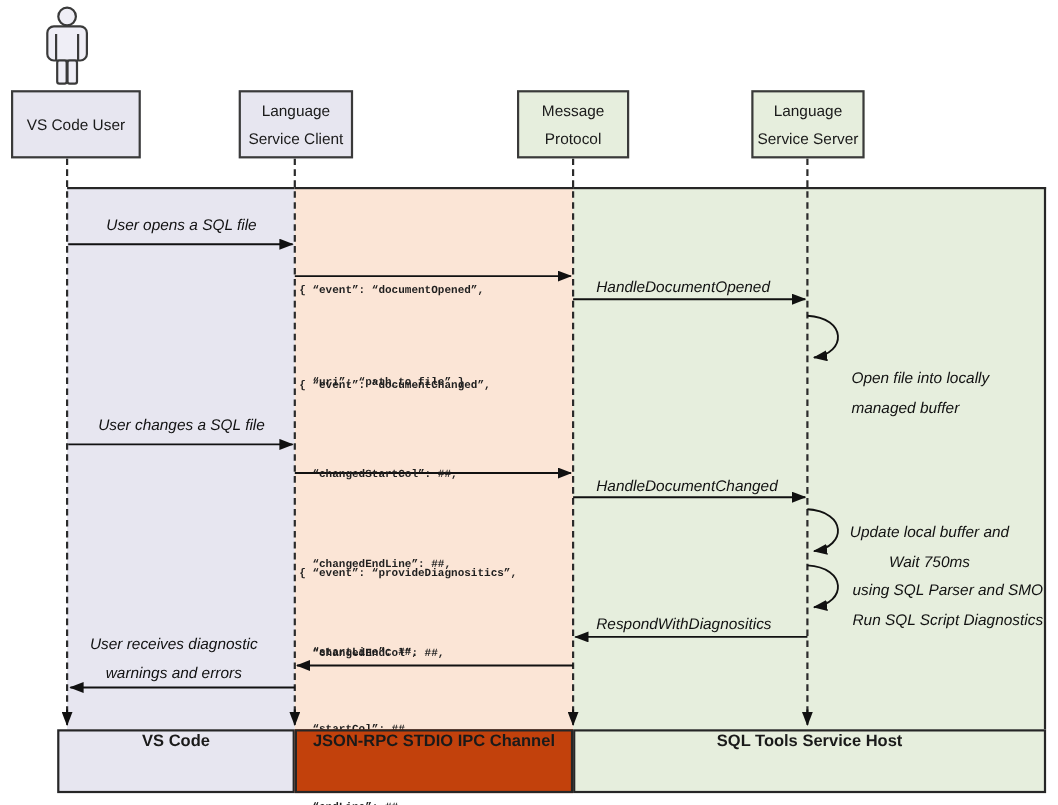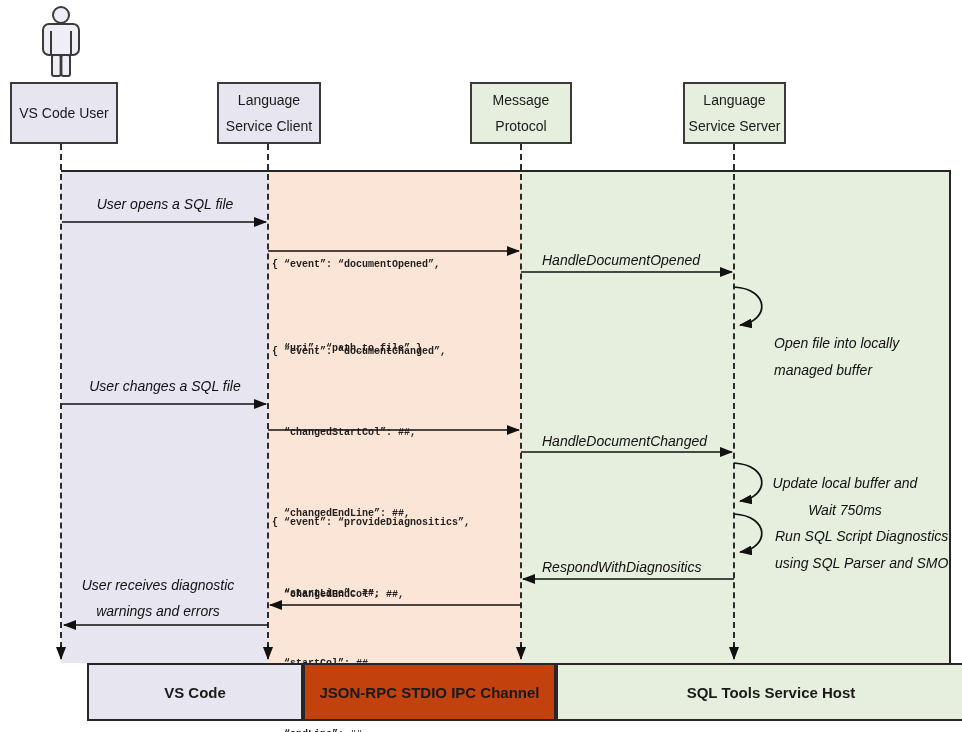--- a/index.html
+++ b/index.html
@@ -13,21 +13,21 @@
   
   .lifeline{position:absolute;top:144px;height:504px;width:0;border-left:2px dashed #2b2b2b;}
   
   .actor-box{position:absolute;top:82px;height:62px;box-sizing:border-box;border:2px solid #3a3a3a;
              display:flex;flex-direction:column;align-items:center;justify-content:center;
              font-size:14px;line-height:26px;text-align:center;}
   .fill-lav{background:#e7e6f0;}
   .fill-grn{background:#e6eedd;}
   
   .bottom-box{position:absolute;top:663px;height:58px;box-sizing:border-box;border:2px solid #262626;
-              display:flex;align-items:center;justify-content:center;font-size:15px;font-weight:bold;margin-left:35px;}
+              display:flex;align-items:flex-start;justify-content:center;font-size:15px;font-weight:bold;}
   
   .msg-label{position:absolute;font-style:italic;font-size:14px;white-space:nowrap;color:#111;}
   .center{text-align:center;}
   
   .json-block{position:absolute;font-family:"Liberation Mono",monospace;font-size:10px;
               font-weight:bold;color:#1f1f1f;white-space:pre;}
   
   #arrows{position:absolute;left:0;top:0;pointer-events:none;}
   #arrows line,#arrows path{stroke:#111;stroke-width:1.7;fill:none;}
   #arrows .head{fill:#111;stroke:none;}
@@ -54,21 +54,21 @@
       <rect x="9" y="21" width="36" height="31" rx="6"></rect>
       <rect x="18" y="52" width="8.6" height="21" rx="2"></rect>
       <rect x="27.4" y="52" width="8.6" height="21" rx="2"></rect>
     </g>
     <g stroke="#3a3a3a" stroke-width="2">
       <line x1="17" y1="28" x2="17" y2="52"></line>
       <line x1="37" y1="28" x2="37" y2="52"></line>
     </g>
   </svg>
 
-  <div class="actor-box fill-lav" style="left:10px;width:108px;">
+  <div class="actor-box fill-lav" style="left:10px;width:118px;">
     <div>VS Code User</div>
   </div>
   <div class="actor-box fill-lav" style="left:217px;width:104px;">
     <div>Language</div>
     <div>Service Client</div>
   </div>
   <div class="actor-box fill-grn" style="left:470px;width:102px;">
     <div>Message</div>
     <div>Protocol</div>
   </div>
@@ -117,22 +117,22 @@
   <div class="msg-label" style="left:542px;top:559px;">RespondWithDiagnositics</div>
   <div class="msg-label" style="left:774px;top:294px;line-height:27px;margin-top:36px;">
     <div>Open file into locally</div>
     <div>managed buffer</div>
   </div>
   <div class="msg-label center" style="left:771px;top:470px;width:148px;line-height:27px;font-style:italic;">
     <div>Update local buffer and</div>
     <div>Wait 750ms</div>
   </div>
   <div class="msg-label" style="left:775px;top:523px;line-height:27px;">
+    <div>using SQL Parser and SMO</div>
     <div>Run SQL Script Diagnostics</div>
-    <div>using SQL Parser and SMO</div>
   </div>
 
   <div class="json-block" style="left:272px;top:195px;line-height:28px;">
     <div>{ “event”: “documentOpened”,</div>
     <div>  “uri”: “path_to_file” }</div>
   </div>
   <div class="json-block" style="left:272px;top:284px;line-height:27px;">
     <div>{ “event”: “documentChanged”,</div>
     <div>  “changedStartCol”: ##,</div>
     <div>  “changedEndLine”: ##,</div>

